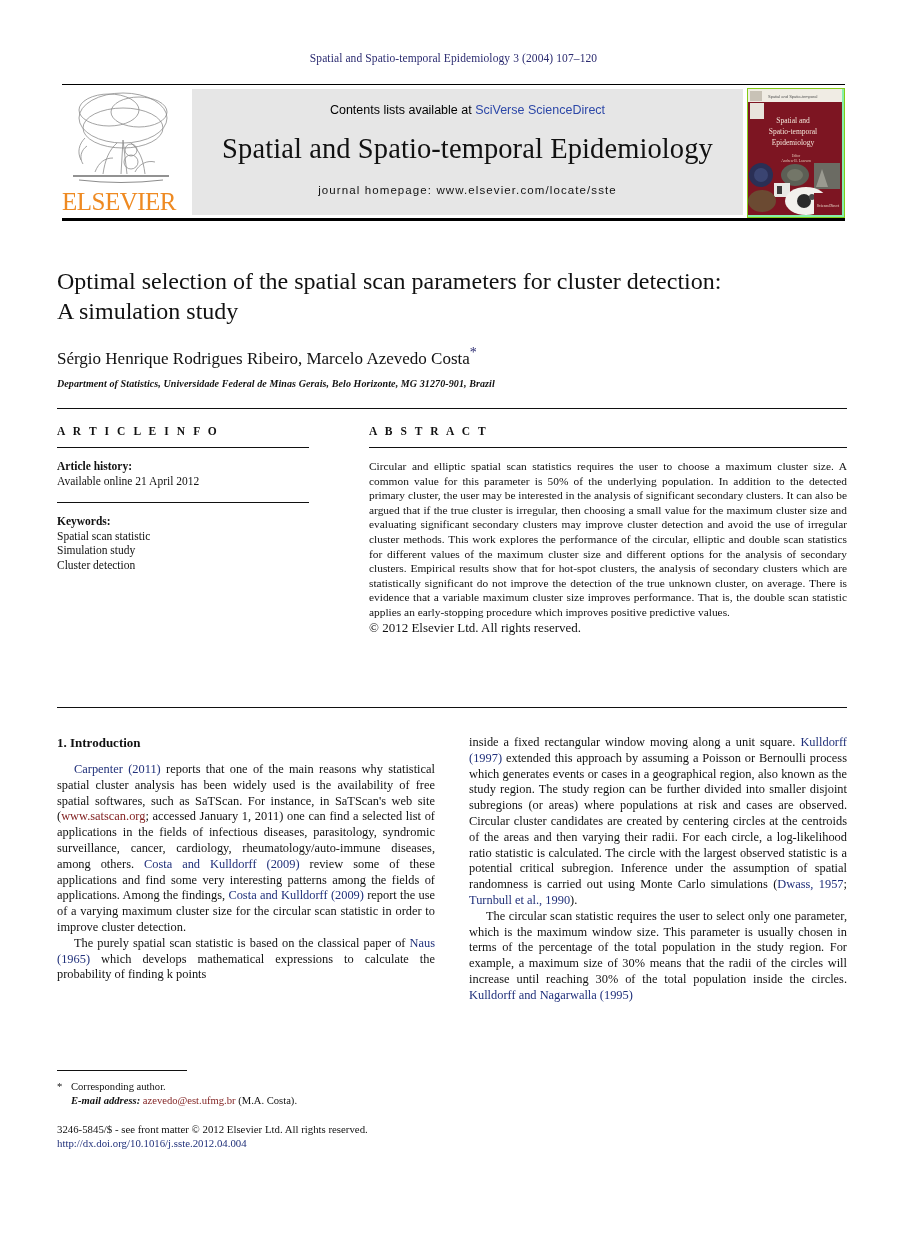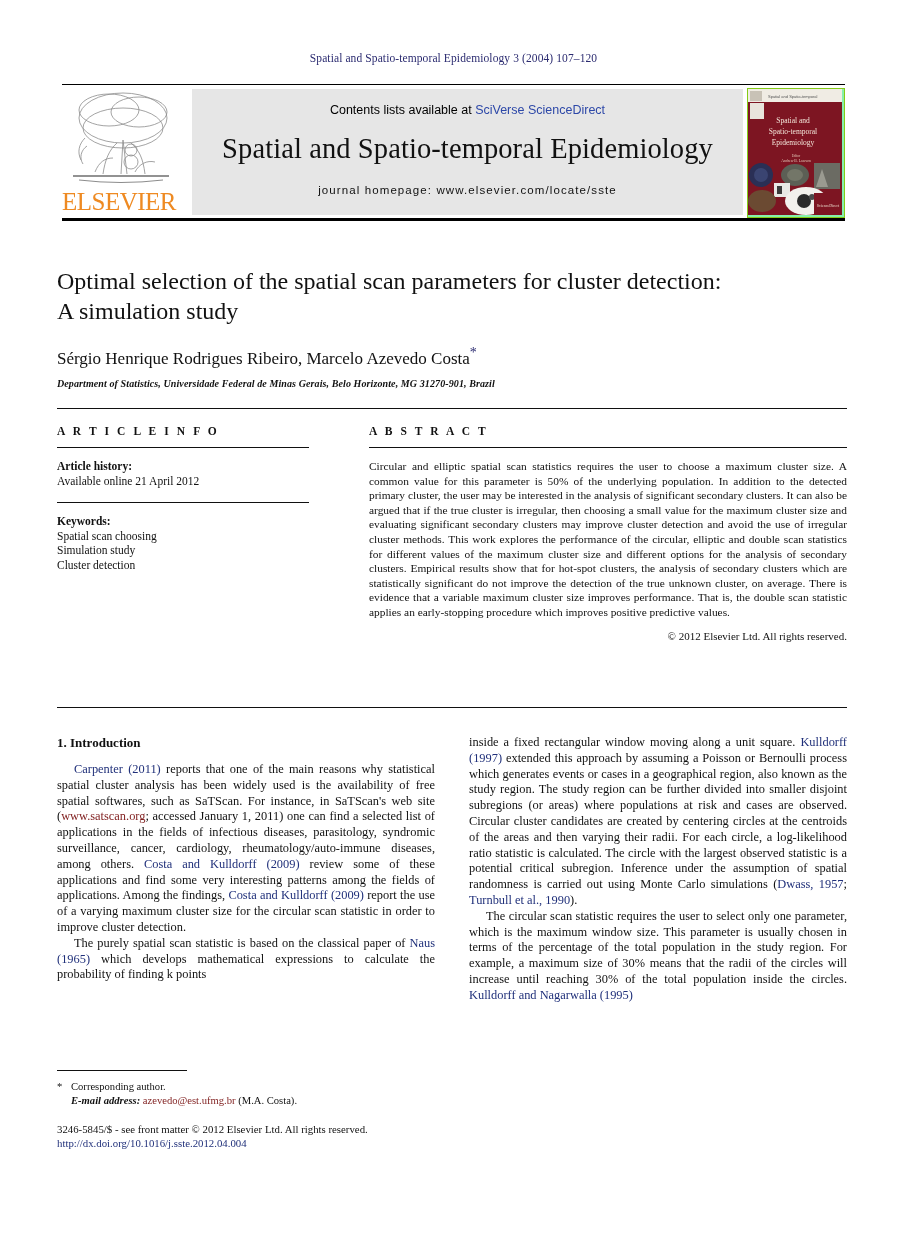--- a/index.html
+++ b/index.html
@@ -217,24 +217,22 @@
   }
   .abstract-body {
     margin-top: 11px;
     font-family: "Liberation Serif", serif;
     font-size: 11.4px;
     line-height: 14.6px;
     text-align: justify;
     color: #111;
   }
   .copyright {
-    margin-top: 10px;
-    text-align: right;
-    font-family: "Liberation Serif", serif;
-    font-size: 11px;
+    font-family: "Liberation Serif", serif;
+    font-size: 13px;
     color: #111;
   }
   .ia-rule-bottom {
     position: absolute;
     top: 282px;
     left: 0;
     width: 790px;
     height: 1px;
     background: #111;
   }
@@ -413,21 +411,21 @@
     <div class="col-info">
       <div class="sec-head">A R T I C L E   I N F O</div>
       <div class="thin-rule"></div>
       <div class="info-group">
         <span class="lbl">Article history:</span>
         <span>Available online 21 April 2012</span>
       </div>
       <div class="info-sep"></div>
       <div class="info-group">
         <span class="lbl">Keywords:</span>
-        <span>Spatial scan choosing</span><br>
+        <span>Spatial scan statistic</span><br>
         <span>Simulation study</span><br>
         <span>Cluster detection</span>
       </div>
     </div>
 
     <div class="col-abstract">
       <div class="sec-head">A B S T R A C T</div>
       <div class="thin-rule"></div>
       <div class="abstract-body">Circular and elliptic spatial scan statistics requires the user to choose a maximum cluster size. A common value for this parameter is 50% of the underlying population. In addition to the detected primary cluster, the user may be interested in the analysis of significant secondary clusters. It can also be argued that if the true cluster is irregular, then choosing a small value for the maximum cluster size and evaluating significant secondary clusters may improve cluster detection and avoid the use of irregular cluster methods. This work explores the performance of the circular, elliptic and double scan statistics for different values of the maximum cluster size and different options for the analysis of secondary clusters. Empirical results show that for hot-spot clusters, the analysis of secondary clusters which are statistically significant do not improve the detection of the true unknown cluster, on average. There is evidence that a variable maximum cluster size improves performance. That is, the double scan statistic applies an early-stopping procedure which improves positive predictive values.</div>
       <div class="copyright">© 2012 Elsevier Ltd. All rights reserved.</div>

